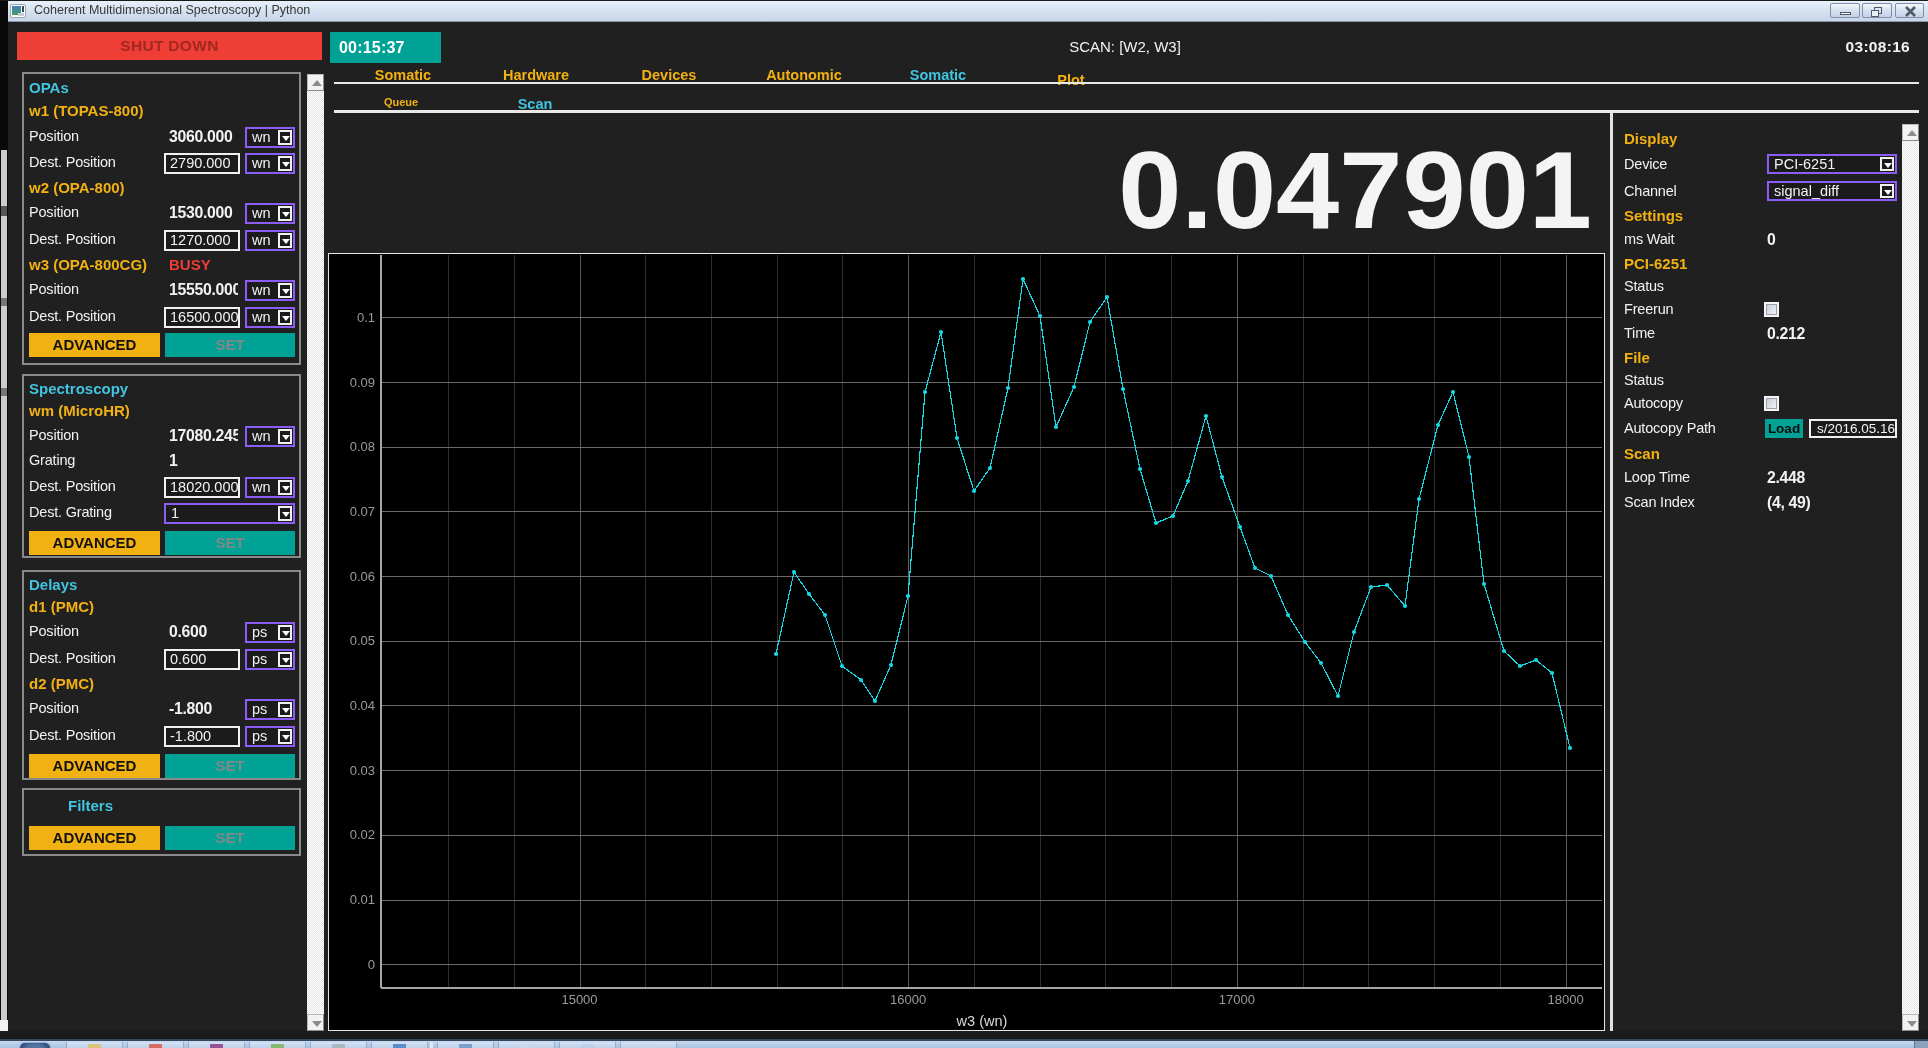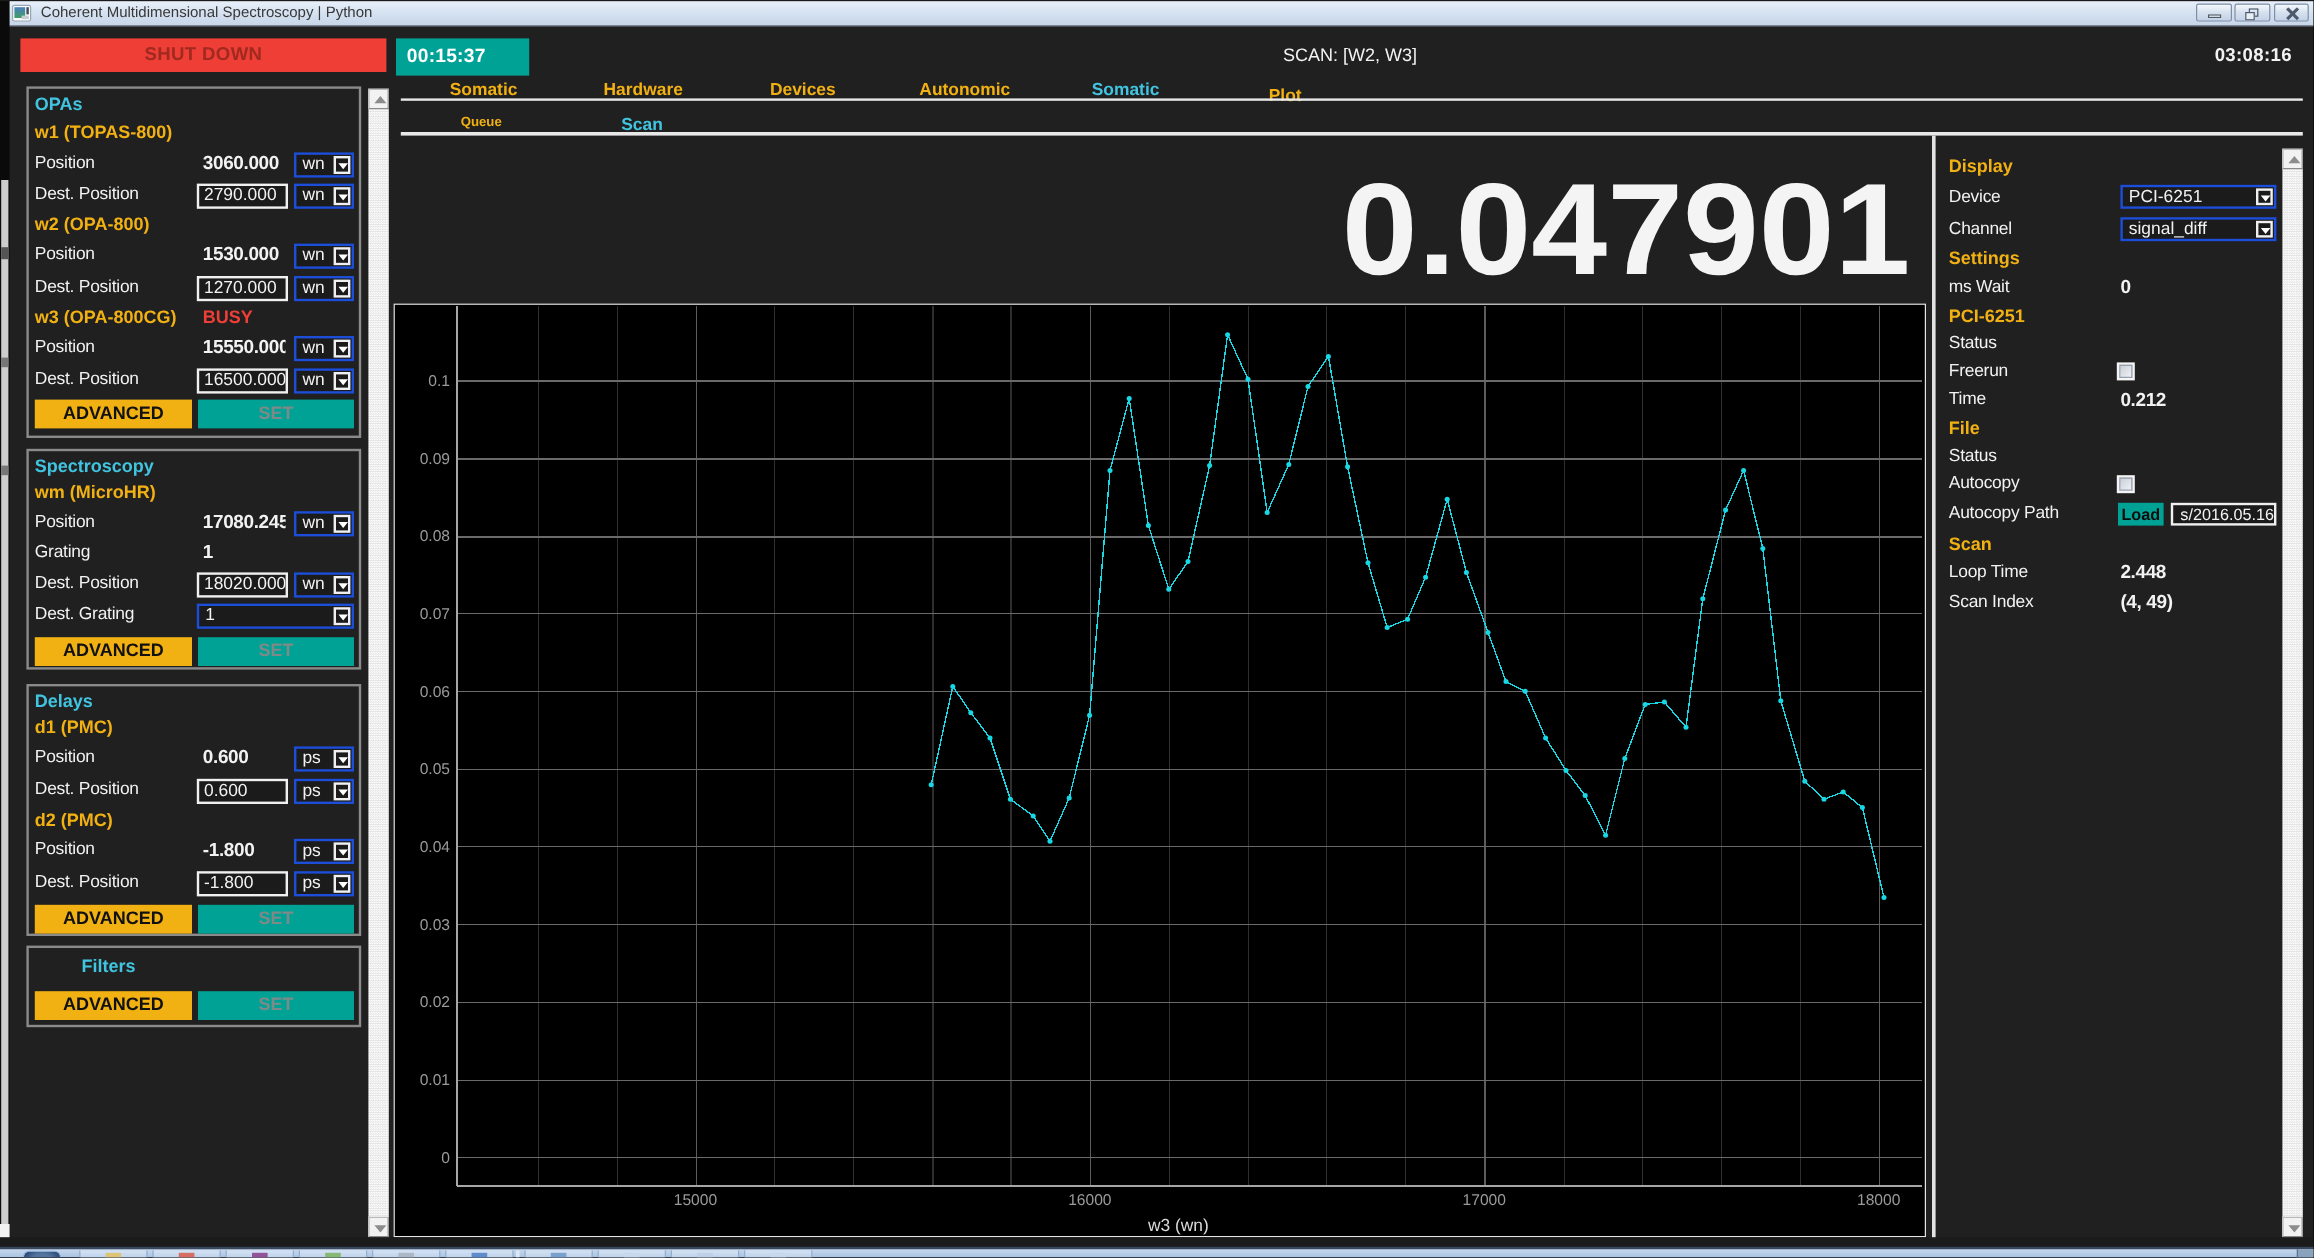--- a/index.html
+++ b/index.html
@@ -2,21 +2,21 @@
 <html><head><meta charset="utf-8"><style>
 *{margin:0;padding:0;box-sizing:border-box;}
 html,body{width:1928px;height:1048px;overflow:hidden;background:#000;}
 body{font-family:"Liberation Sans",sans-serif;position:relative;}
 .abs{position:absolute;}
 .lbl{color:#f2f2f2;font-size:14.5px;letter-spacing:-0.2px;}
 .val{color:#f2f2f2;font-size:15.8px;font-weight:bold;letter-spacing:-0.3px;}
 .hdrc{color:#41c4e0;font-size:15px;font-weight:bold;}
 .hdry{color:#f2b112;font-size:15px;font-weight:bold;}
 .inp{background:#1b1b1b;border:2px solid #f0f0f0;color:#f2f2f2;font-size:14.5px;line-height:17px;padding-left:4px;overflow:hidden;white-space:nowrap;}
-.combo{background:#1b1b1b;border:2px solid #1d4ed8;color:#f2f2f2;font-size:14.5px;line-height:16px;padding-left:5px;overflow:hidden;white-space:nowrap;}
+.combo{background:#1b1b1b;border:2px solid #8b5cf6;color:#f2f2f2;font-size:14.5px;line-height:16px;padding-left:5px;overflow:hidden;white-space:nowrap;}
 .cdrop{position:absolute;top:1px;right:1px;width:14px;bottom:1px;border:2px solid #f0f0f0;background:#1b1b1b;}
 .cdrop:after{content:"";position:absolute;left:2px;top:4px;border:4px solid transparent;border-top:5px solid #fff;}
 .btn-y{background:#f2b112;color:#111;font-weight:bold;font-size:15px;text-align:center;}
 .btn-t{background:#00a296;color:#7e8a88;font-weight:bold;font-size:15px;text-align:center;}
 .chk{width:15px;height:15px;background:linear-gradient(135deg,#c6ccd6,#f3f5f8);border:2px solid #f5f5f5;box-shadow:inset 0 0 0 1px #98a0ae;}
 </style></head><body>
 
 <div class="abs" style="left:0;top:0;width:1928px;height:1041px;background:#202020;"></div>
 <div class="abs" style="left:0;top:0;width:8px;height:1041px;background:#0a0a0a;"></div>
 <div class="abs" style="left:1px;top:150px;width:6px;height:885px;background:#cccccc;"></div>

